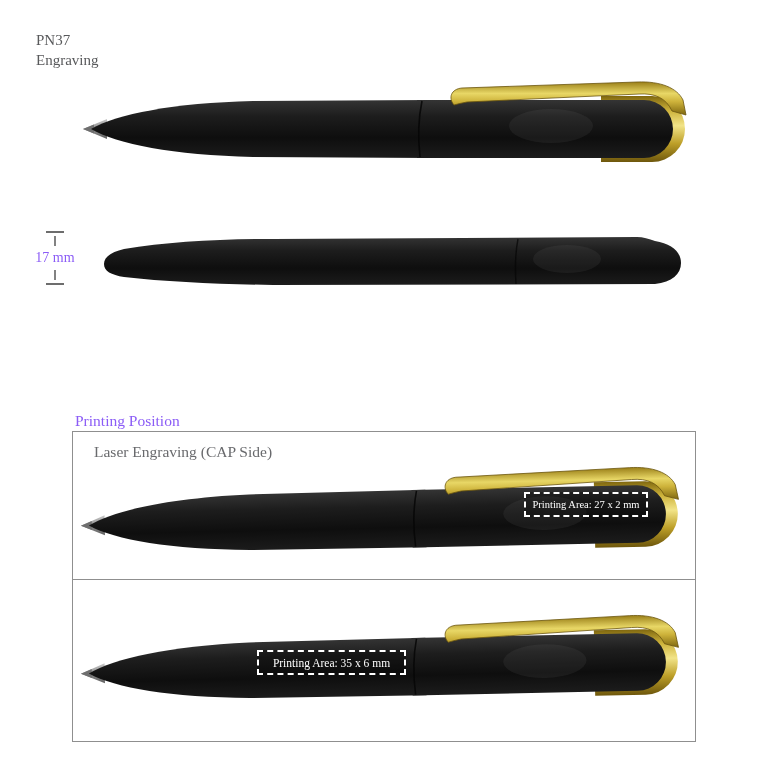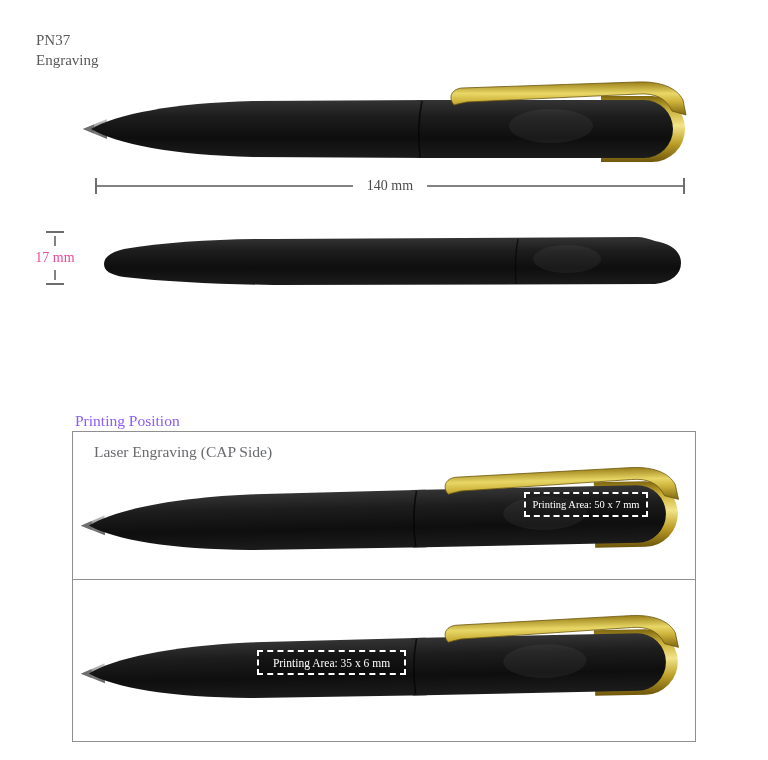--- a/index.html
+++ b/index.html
@@ -13,21 +13,21 @@
   .section-head{left:75px;top:412px;font-size:15.5px;color:#8b5cf6;}
   
   .len-dim{left:95px;top:176px;width:590px;height:20px;display:flex;align-items:center;}
   .len-dim .tick{width:2px;height:16px;background:#6d6d6d;}
   .len-dim .dline{flex:1;height:2px;background:#828282;}
   .len-dim .dlabel{padding:0 14px;font-size:14px;color:#4c4c4e;white-space:nowrap;}
   
   .ht-dim{left:24px;top:231px;width:62px;display:flex;flex-direction:column;align-items:center;}
   .ht-dim .tick{width:18px;height:2px;background:#6d6d6d;}
   .ht-dim .vline{width:2px;height:10px;background:#828282;margin:3px 0;}
-  .ht-dim .dlabel{font-size:14px;color:#ec4899;white-space:nowrap;margin:1px 0;}
+  .ht-dim .dlabel{font-size:14px;color:#8b5cf6;white-space:nowrap;margin:1px 0;}
   
   .panel{
     position:absolute;left:72px;width:624px;height:163px;
     border:1px solid #8f8f8f;background:#fff;box-sizing:border-box;overflow:hidden;
   }
   .panel-1{top:431px;}
   .panel-2{top:579px;}
   .panel-title{position:absolute;left:21px;top:11px;font-size:15.5px;color:#696a6d;}
   .panel-pen{position:absolute;left:5px;top:13px;transform:rotate(-1.2deg);}
   .area-label{
@@ -92,48 +92,41 @@
 
   <div class="abs product-head">
     <div>PN37</div>
     <div>Engraving</div>
   </div>
 
   <svg class="abs" style="left:81px;top:54px;" width="620" height="120">
     <use href="#pen-clip"></use>
   </svg>
 
-  <div class="abs len-dim">
-    <div class="tick"></div>
-    <div class="dline"></div>
-    <div class="dlabel">140 mm</div>
-    <div class="dline"></div>
-    <div class="tick"></div>
-  </div>
 
   <div class="abs ht-dim">
     <div class="tick"></div>
     <div class="vline"></div>
     <div class="dlabel">17 mm</div>
     <div class="vline"></div>
     <div class="tick"></div>
   </div>
 
   <svg class="abs" style="left:97px;top:231px;" width="590" height="64">
     <use href="#pen-side"></use>
   </svg>
 
   <div class="abs section-head">Printing Position</div>
 
   <div class="panel panel-1">
     <svg class="panel-pen" width="616" height="119" viewBox="0 0 620 120">
       <use href="#pen-clip"></use>
     </svg>
     <div class="panel-title">Laser Engraving (CAP Side)</div>
-    <div class="area-label area-label-1">Printing Area: 50 x 7 mm</div>
+    <div class="area-label area-label-1">Printing Area: 27 x 2 mm</div>
   </div>
 
   <div class="panel panel-2">
     <svg class="panel-pen" width="616" height="119" viewBox="0 0 620 120">
       <use href="#pen-clip"></use>
     </svg>
     <div class="area-label area-label-2">Printing Area: 35 x 6 mm</div>
   </div>
 
 </div>

